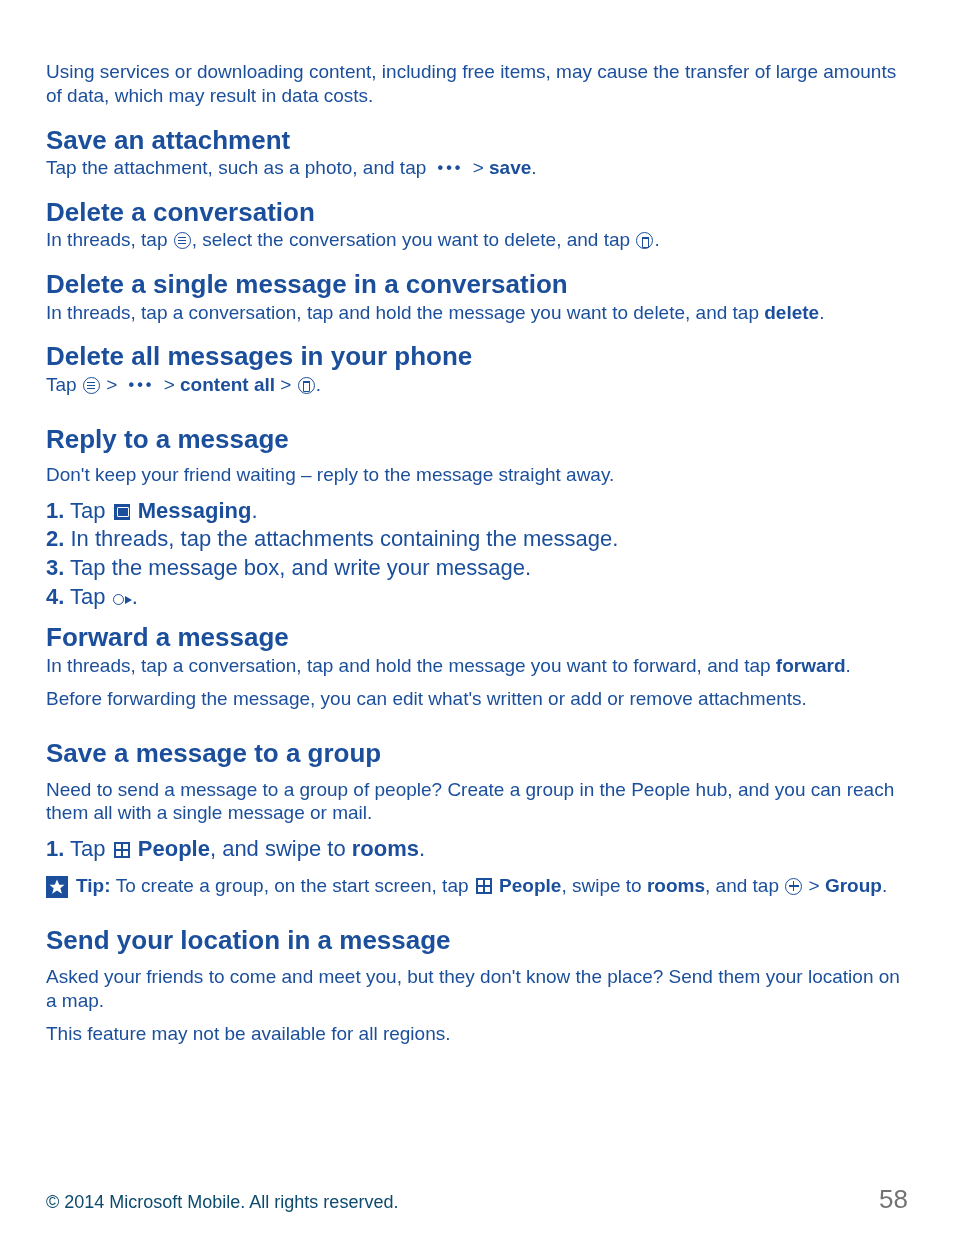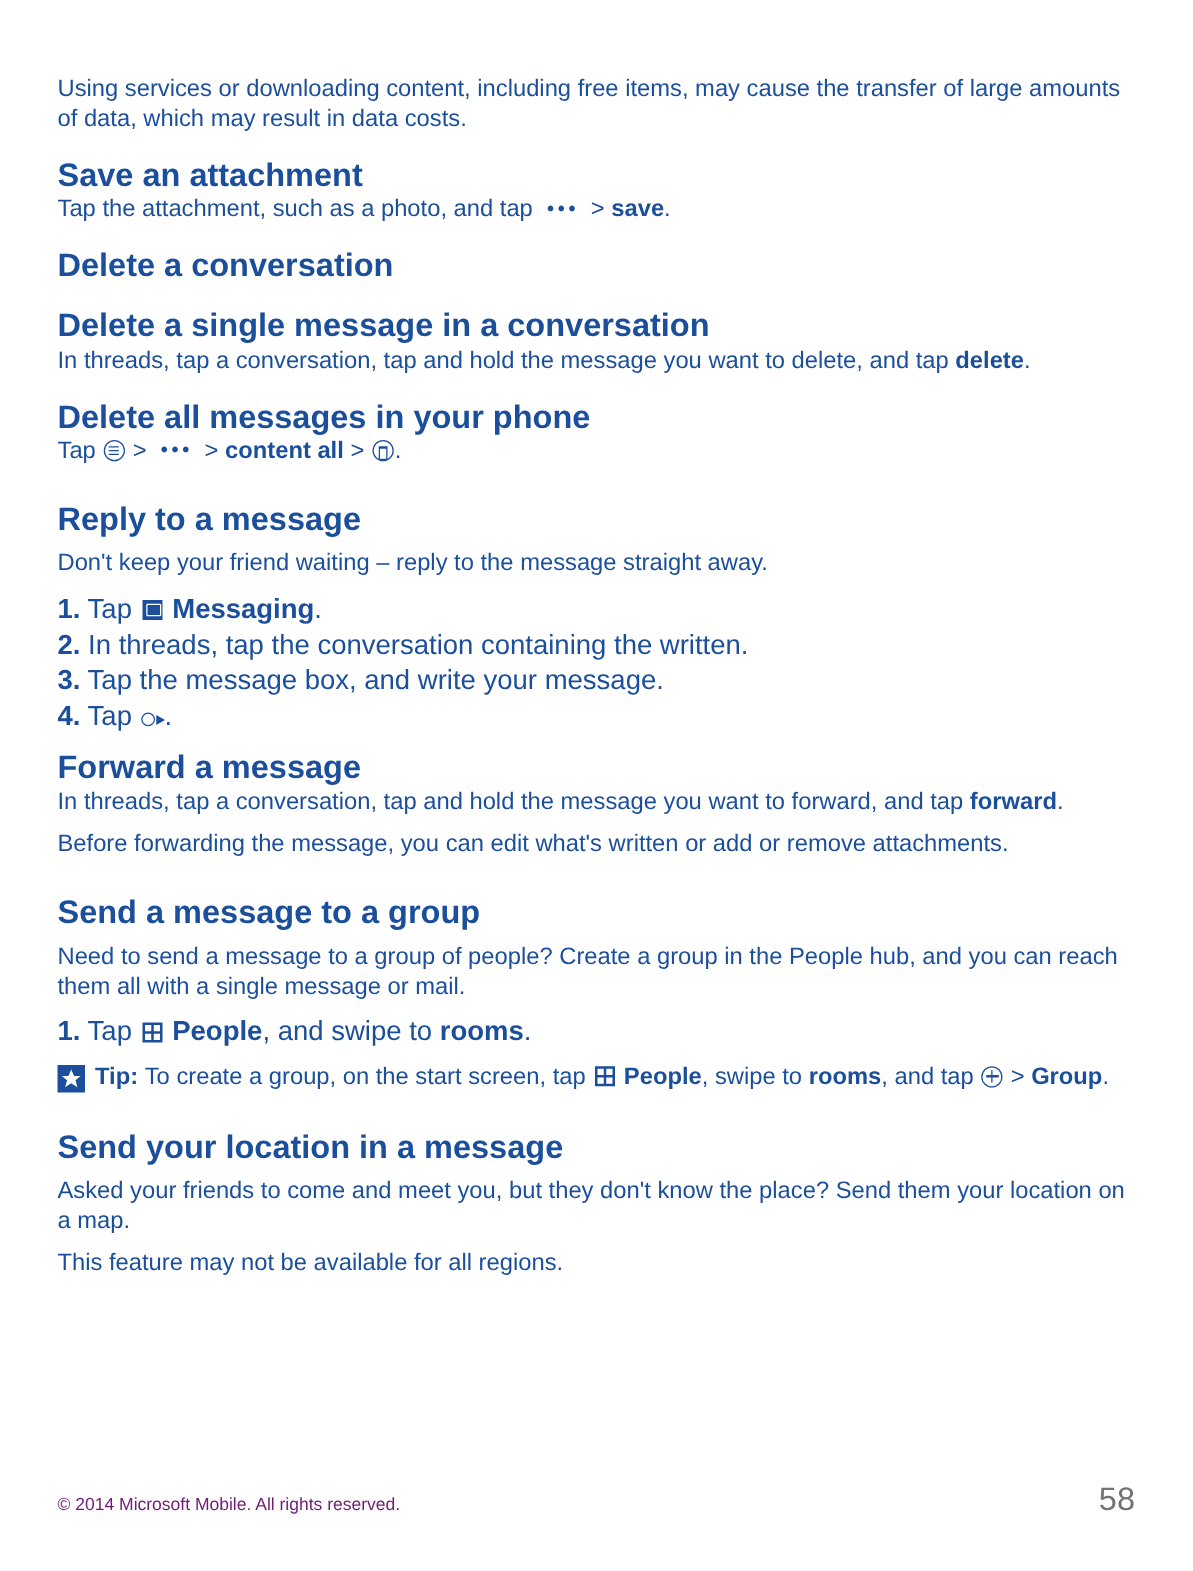--- a/index.html
+++ b/index.html
@@ -163,22 +163,22 @@
   .footer {
     position: absolute;
     left: 46px;
     right: 46px;
     bottom: 42px;
     display: flex;
     justify-content: space-between;
     align-items: baseline;
   }
   .footer-left {
-    font-size: 14px;
-    color: #701a75;
+    font-size: 18px;
+    color: #0c4a6e;
   }
   .footer-right {
     font-size: 26px;
     font-weight: 400;
     color: #737373;
   }
 </style>
 </head>
 <body>
 
@@ -191,20 +191,25 @@
     <p class="body-text" style="margin-top:0">
       <span>Tap the attachment, such as a photo, and tap </span>
       <span class="icon-dots">•••</span>
       <span> &gt; </span>
       <span class="bold">save</span><span>.</span>
     </p>
   </div>
 
   <div class="group">
     <p class="heading">Delete a conversation</p>
+    <p class="body-text" style="margin-top:0">
+      <span>In threads, tap </span>
+      <span class="icon-circle list"></span><span>, select the conversation you want to delete, and tap </span>
+      <span class="icon-circle trash"></span><span>.</span>
+    </p>
   </div>
 
   <div class="group">
     <p class="heading">Delete a single message in a conversation</p>
     <p class="body-text" style="margin-top:0">
       <span>In threads, tap a conversation, tap and hold the message you want to delete, and tap </span><span class="bold">delete</span><span>.</span>
     </p>
   </div>
 
   <div class="group">
@@ -221,37 +226,37 @@
     </p>
   </div>
 
   <p class="heading section-gap-above">Reply to a message</p>
   <p class="body-text" style="margin-top:8px">Don't keep your friend waiting – reply to the message straight away.</p>
   <ol class="steps">
     <li>
       <span class="num">1.</span><span> Tap </span><span class="icon-box-blue msg-icon"></span><span class="bold"> Messaging</span><span>.</span>
     </li>
     <li>
-      <span class="num">2.</span><span> In threads, tap the conversation containing the written.</span>
+      <span class="num">2.</span><span> In threads, tap the attachments containing the message.</span>
     </li>
     <li>
       <span class="num">3.</span><span> Tap the message box, and write your message.</span>
     </li>
     <li>
       <span class="num">4.</span><span> Tap </span><span class="icon-send"></span><span>.</span>
     </li>
   </ol>
 
   <p class="heading" style="margin-top:6px">Forward a message</p>
   <p class="body-text" style="margin-top:0">
     <span>In threads, tap a conversation, tap and hold the message you want to forward, and tap </span><span class="bold">forward</span><span>.</span>
   </p>
   <p class="body-text" style="margin-top:8px">Before forwarding the message, you can edit what's written or add or remove attachments.</p>
 
-  <p class="heading section-gap-above">Send a message to a group</p>
+  <p class="heading section-gap-above">Save a message to a group</p>
   <p class="body-text" style="margin-top:8px">Need to send a message to a group of people? Create a group in the People hub, and you can reach them all with a single message or mail.</p>
   <ol class="steps">
     <li>
       <span class="num">1.</span><span> Tap </span><span class="icon-box-blue people-icon"></span><span class="bold"> People</span><span>, and swipe to </span><span class="bold">rooms</span><span>.</span>
     </li>
   </ol>
   <div class="tip-row">
     <div class="tip-icon">
       <svg width="18" height="18" viewBox="0 0 24 24">
           <polygon points="12,2 15,9 22,9 16.5,13.5 18.5,21 12,16.8 5.5,21 7.5,13.5 2,9 9,9" fill="#ffffff"></polygon>

